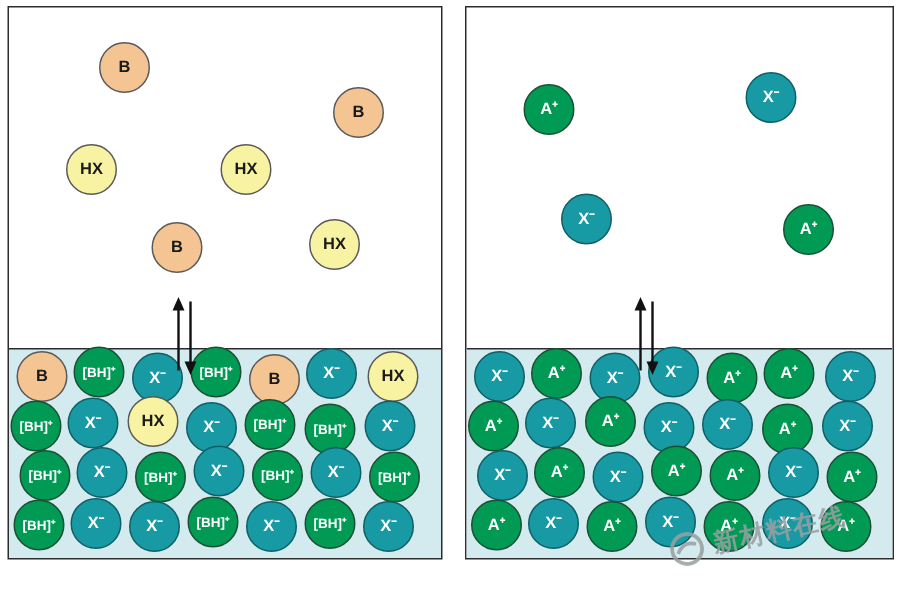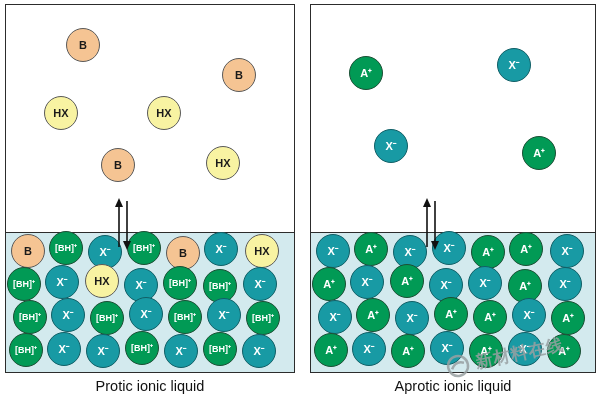--- a/index.html
+++ b/index.html
@@ -166,22 +166,20 @@
       <div class="circle" style="left: 240px; top: 296px; background: rgb(1, 154, 85); color: rgb(255, 255, 255); border-color: rgb(28, 79, 53); font-size: 11px;">A⁺</div>
       <div class="circle" style="left: 3px; top: 328px; background: rgb(1, 154, 85); color: rgb(255, 255, 255); border-color: rgb(28, 79, 53); font-size: 11px;">A⁺</div>
       <div class="circle" style="left: 41px; top: 327px; background: rgb(24, 154, 164); color: rgb(255, 255, 255); border-color: rgb(17, 95, 102); font-size: 11px;">X⁻</div>
       <div class="circle" style="left: 80px; top: 329px; background: rgb(1, 154, 85); color: rgb(255, 255, 255); border-color: rgb(28, 79, 53); font-size: 11px;">A⁺</div>
       <div class="circle" style="left: 119px; top: 326px; background: rgb(24, 154, 164); color: rgb(255, 255, 255); border-color: rgb(17, 95, 102); font-size: 11px;">X⁻</div>
       <div class="circle" style="left: 158px; top: 329px; background: rgb(1, 154, 85); color: rgb(255, 255, 255); border-color: rgb(28, 79, 53); font-size: 11px;">A⁺</div>
       <div class="circle" style="left: 197px; top: 327px; background: rgb(24, 154, 164); color: rgb(255, 255, 255); border-color: rgb(17, 95, 102); font-size: 11px;">X⁻</div>
       <div class="circle" style="left: 236px; top: 329px; background: rgb(1, 154, 85); color: rgb(255, 255, 255); border-color: rgb(28, 79, 53); font-size: 11px;">A⁺</div>
     </div>
 
-  <div class="caption caption-left">Protic ionic liquid</div>
-  <div class="caption caption-right">Aprotic ionic liquid</div>
 
   <div class="watermark">
     <svg width="24" height="24" viewBox="0 0 24 24">
       <circle cx="12" cy="12" r="10" fill="none" stroke="#98a0a2" stroke-width="2.5"></circle>
       <path d="M5.5 14 q5 -8 13 -4" fill="none" stroke="#98a0a2" stroke-width="2.5"></path>
     </svg>
     <span>新材料在线</span>
   </div>
 
 </div>

